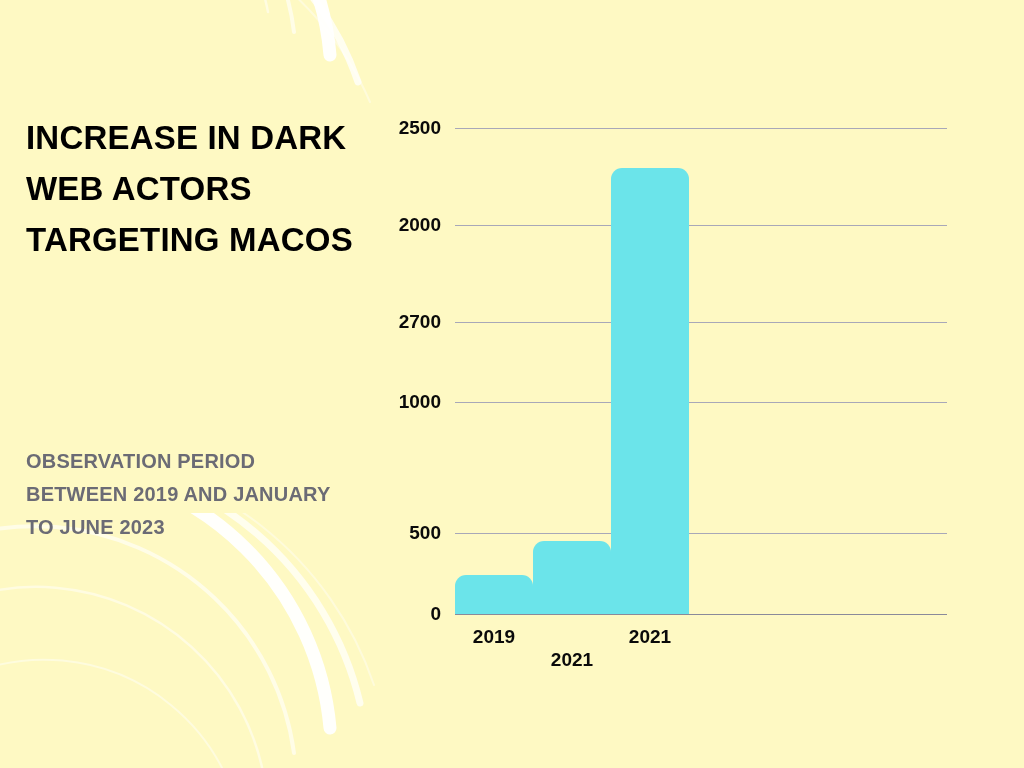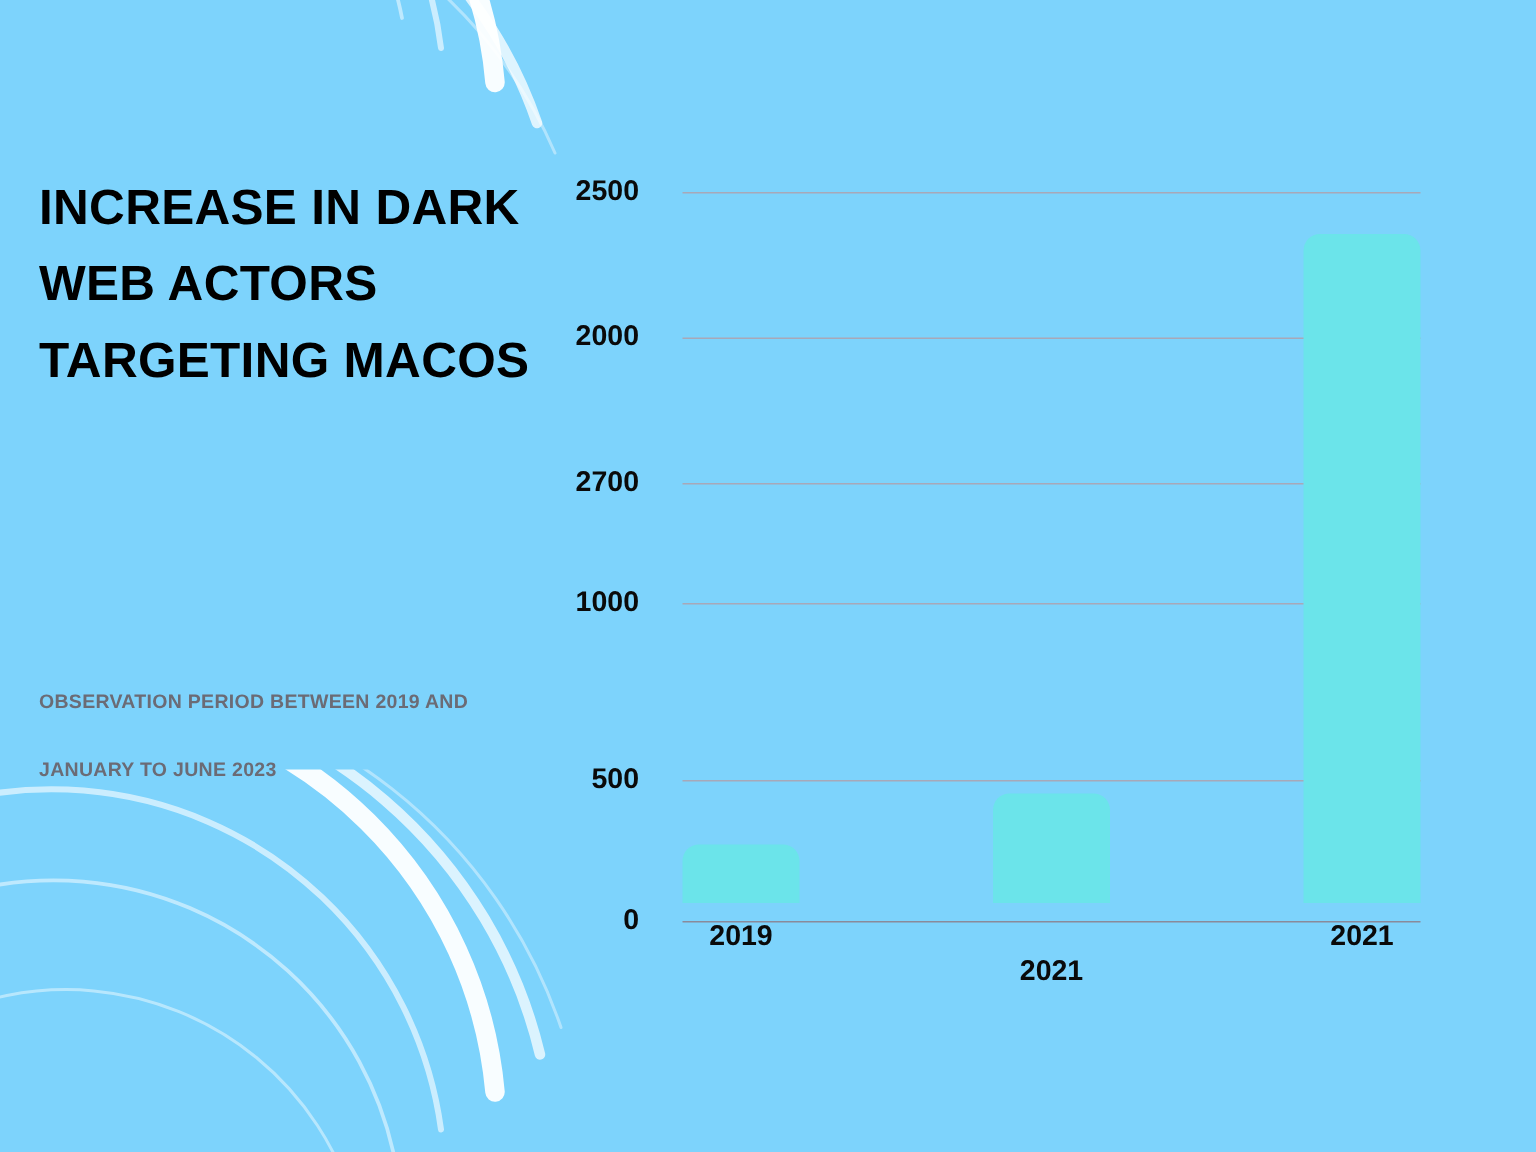--- a/index.html
+++ b/index.html
@@ -11,21 +11,21 @@
     height: 768px;
     overflow: hidden;
     font-family: "Liberation Sans", sans-serif;
     background: #e9ebfb;
   }
 
   #slide {
     position: relative;
     width: 1024px;
     height: 768px;
-    background: #7dd3fc;
+    background: #fef9c3;
     overflow: hidden;
   }
 
   
   .deco {
     position: absolute;
     pointer-events: none;
   }
   .deco-tl { top: -150px; left: -230px; }
   .deco-bl { bottom: -185px; left: -250px; }
@@ -45,24 +45,24 @@
     letter-spacing: 0.2px;
     margin: 0;
     text-transform: uppercase;
   }
   #subhead {
     margin: 0;
     position: absolute;
     top: 333px;
     left: 0;
     width: 320px;
-    font-size: 13px;
+    font-size: 20px;
     font-weight: bold;
     color: #6b6b75;
-    line-height: 45px;
+    line-height: 33px;
     letter-spacing: 0.2px;
     text-transform: uppercase;
   }
 
   
   #chart {
     position: absolute;
     left: 375px;
     top: 105px;
     width: 600px;
@@ -82,37 +82,37 @@
     width: 100%;
     height: 1px;
     background: #a8a8b8;
   }
   .gridline.baseline {
     background: #8a8a9a;
   }
   .ytick {
     position: absolute;
     right: 100%;
-    margin-right: 29px;
+    margin-right: 14px;
     transform: translateY(-50%);
     font-size: 19px;
     font-weight: bold;
     color: #0a0a0a;
     white-space: nowrap;
   }
 
   #bars {
     position: absolute;
     left: 0;
-    bottom: 12px;
+    bottom: 0;
     width: 100%;
     height: 100%;
     display: flex;
     align-items: flex-end;
-    justify-content: space-between;
+    justify-content: flex-start;
     text-decoration: underline;
   }
   .bar-slot {
     position: relative;
     width: 78px;
     height: 100%;
     display: flex;
     flex-direction: column;
     justify-content: flex-end;
   }
@@ -164,21 +164,21 @@
     <h1 id="headline">INCREASE IN DARK WEB ACTORS TARGETING MACOS</h1>
     <p id="subhead">OBSERVATION PERIOD BETWEEN 2019 AND JANUARY TO JUNE 2023</p>
   </div>
 
   <div id="chart">
     <div id="plot">
       <div id="gridlines">
           <div class="gridline baseline" style="top: 486px; background: rgb(138, 138, 154);">
             <span class="ytick" style="color: rgb(10, 10, 10);">0</span>
           </div>
-          <div class="gridline" style="top: 392px; background: rgb(168, 168, 184); text-align: right;">
+          <div class="gridline" style="top: 405px; background: rgb(168, 168, 184); text-align: right;">
             <span class="ytick" style="color: rgb(10, 10, 10);">500</span>
           </div>
           <div class="gridline" style="top: 274px; background: rgb(168, 168, 184);">
             <span class="ytick" style="color: rgb(10, 10, 10);">1000</span>
           </div>
           <div class="gridline" style="top: 194.4px; background: rgb(168, 168, 184);">
             <span class="ytick" style="color: rgb(10, 10, 10);">2700</span>
           </div>
           <div class="gridline" style="top: 97.2px; background: rgb(168, 168, 184); text-decoration: underline;">
             <span class="ytick" style="color: rgb(10, 10, 10);">2000</span>

